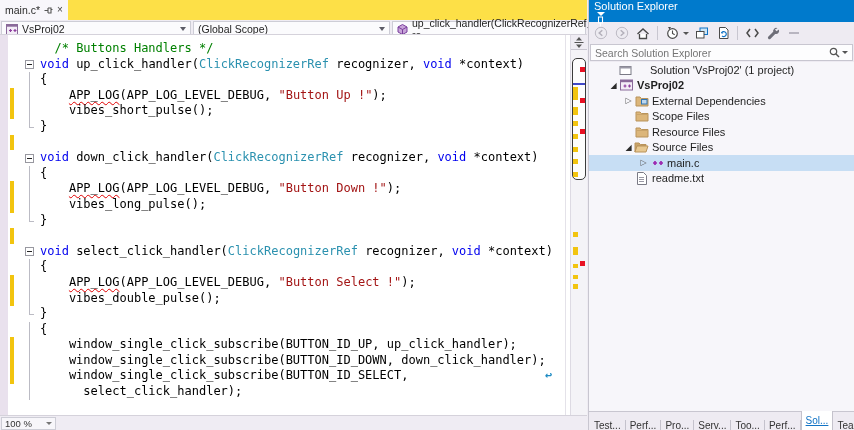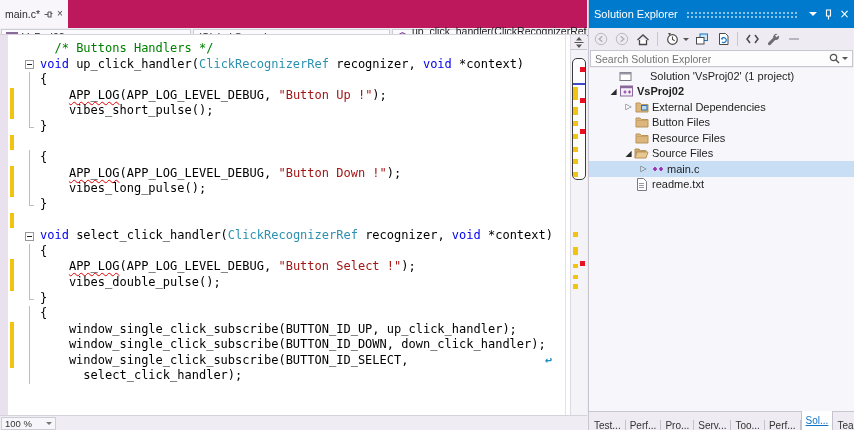--- a/index.html
+++ b/index.html
@@ -6,21 +6,21 @@
   html,body { margin:0; padding:0; }
   body {
     width:854px; height:430px; position:relative; overflow:hidden;
     background:#EFECF3; font-family:"Liberation Sans", sans-serif;
     -webkit-font-smoothing:antialiased;
   }
 
   
   #editor-pane { position:absolute; left:0; top:0; width:587px; height:430px; }
 
-  #tabstrip { height:28px; display:flex; align-items:stretch; background:#be185d; }
+  #tabstrip { height:20px; display:flex; align-items:stretch; background:#fde047; }
   .doc-tab {
     display:flex; align-items:center; gap:4px; padding:0 5px;
     background:#F8F6FB; font-size:10.5px; color:#2B2B2B; cursor:default;
   }
   .doc-tab .tab-ico { display:flex; align-items:center; color:#555; }
   .doc-tab .tab-close { font-size:10px; color:#444; line-height:1; }
 
   #navbar { height:18px; display:flex; align-items:center; gap:2px; padding:1px 1px 1px 1px; }
   .combo {
     height:16px; background:#FBFBFD; border:1px solid #CDCDD6;
@@ -96,22 +96,22 @@
     margin-left:auto; width:0; height:0;
     border-left:3px solid transparent; border-right:3px solid transparent; border-top:3px solid #777;
   }
 
   
   #se-panel {
     position:absolute; left:588px; top:0; width:266px; height:430px;
     background:#EEEBF2; border-left:1px solid #C8C6D0;
   }
   #se-title {
-    height:28px; background:var(--titlebar); color:#fff; display:flex; align-items:center;
-    font-size:11px; padding-left:5px;
+    height:22px; background:var(--titlebar); color:#fff; display:flex; align-items:flex-start;
+    font-size:11px; padding-left:5px;flex-direction:column;
   }
   #se-title .drag-dots {
     flex:1; height:8px; margin:0 8px;
     background-image:radial-gradient(circle, rgba(255,255,255,.55) 0.9px, transparent 1px);
     background-size:4px 4px; background-position:0 1px;
   }
   .ttl-btn { display:flex; align-items:center; justify-content:center; width:13px; height:14px; margin-right:3px; color:#fff; }
   .ttl-caret { width:0; height:0; border-left:4px solid transparent; border-right:4px solid transparent; border-top:4px solid #fff; }
   .ttl-close { font-size:12px; line-height:1; font-family:"DejaVu Sans", sans-serif; }
 
@@ -202,20 +202,21 @@
     <div id="indicator-margin"></div>
     <div id="editor-right-border"></div>
     <div id="code">
         <div class="cl"><span>  </span><span class="com">/* Buttons Handlers */</span></div>
         <div class="cl"><span class="fbox"></span><span class="kw">void</span><span> up_click_handler(</span><span class="ty">ClickRecognizerRef</span><span> recognizer, </span><span class="kw">void</span><span> *context)</span></div>
         <div class="cl"><span class="fline"></span><span>{</span></div>
         <div class="cl"><span class="cb"></span><span class="fline"></span><span>    </span><span class="sq">APP_LOG</span><span>(APP_LOG_LEVEL_DEBUG, </span><span class="str">"Button Up !"</span><span>);</span></div>
         <div class="cl"><span class="cb"></span><span class="fline"></span><span>    vibes_short_pulse();</span></div>
         <div class="cl"><span class="fend"></span><span>}</span></div>
         <div class="cl"><span class="cb"></span></div>
+        <div class="cl"><span class="fbox"></span><span class="kw">void</span><span> down_click_handler(</span><span class="ty">ClickRecognizerRef</span><span> recognizer, </span><span class="kw">void</span><span> *context)</span></div>
         <div class="cl"><span class="fline"></span><span>{</span></div>
         <div class="cl"><span class="cb"></span><span class="fline"></span><span>    </span><span class="sq">APP_LOG</span><span>(APP_LOG_LEVEL_DEBUG, </span><span class="str">"Button Down !"</span><span>);</span></div>
         <div class="cl"><span class="cb"></span><span class="fline"></span><span>    vibes_long_pulse();</span></div>
         <div class="cl"><span class="fend"></span><span>}</span></div>
         <div class="cl"><span class="cb"></span></div>
         <div class="cl"><span class="fbox"></span><span class="kw">void</span><span> select_click_handler(</span><span class="ty">ClickRecognizerRef</span><span> recognizer, </span><span class="kw">void</span><span> *context)</span></div>
         <div class="cl"><span class="fline"></span><span>{</span></div>
         <div class="cl"><span class="cb"></span><span class="fline"></span><span>    </span><span class="sq">APP_LOG</span><span>(APP_LOG_LEVEL_DEBUG, </span><span class="str">"Button Select !"</span><span>);</span></div>
         <div class="cl"><span class="cb"></span><span class="fline"></span><span>    vibes_double_pulse();</span></div>
         <div class="cl"><span class="fend"></span><span>}</span></div>
@@ -386,21 +387,21 @@
         <span class="lbl">External Dependencies</span>
       </div>
       <div class="trow" style="padding-left: 34px;">
         <span class="exp"></span>
         <span class="node-ico">
           <svg width="14" height="12" viewBox="0 0 14 12">
             <path d="M1 2 h4 l1.5 1.5 H13 V11 H1 Z" fill="#DCB67A" stroke="#B9935A"></path>
             <path d="M1 4.5 H13" stroke="#C9A46A"></path>
           </svg>
         </span>
-        <span class="lbl">Button Files</span>
+        <span class="lbl">Scope Files</span>
       </div>
       <div class="trow" style="padding-left: 34px;">
         <span class="exp"></span>
         <span class="node-ico">
           <svg width="14" height="12" viewBox="0 0 14 12">
             <path d="M1 2 h4 l1.5 1.5 H13 V11 H1 Z" fill="#DCB67A" stroke="#B9935A"></path>
             <path d="M1 4.5 H13" stroke="#C9A46A"></path>
           </svg>
         </span>
         <span class="lbl">Resource Files</span>

